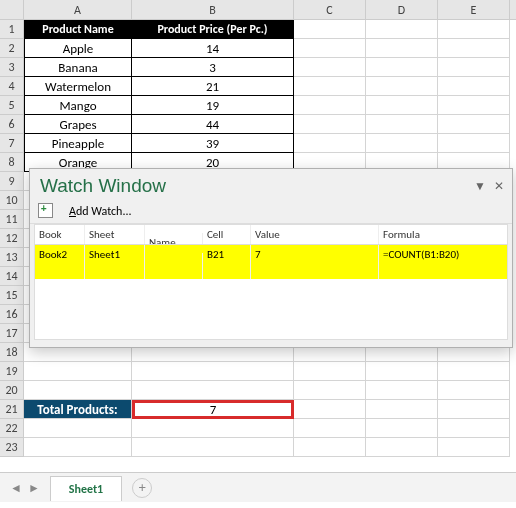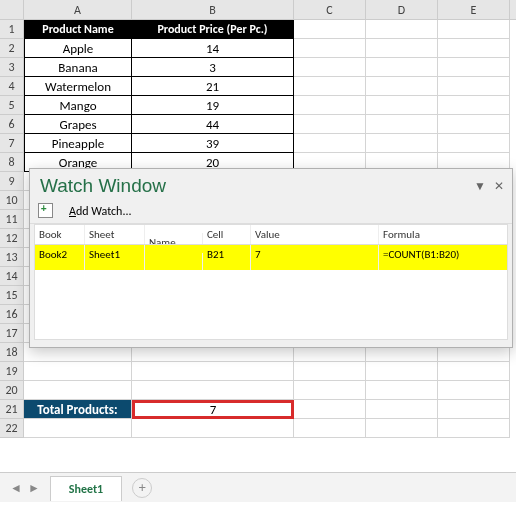--- a/index.html
+++ b/index.html
@@ -172,21 +172,21 @@
     color: #333;
   }
   .ww-cols div, .ww-row div {
     padding-left: 4px;
     border-right: 1px solid #eee;
     overflow: hidden;
   }
   .ww-row {
     display: flex;
     background: #ffff00;
-    height: 25px;
+    height: 34px;
     line-height: 19px;
     font-size: 11px;
     color: #000;
   }
   .wc-book { width: 50px; }
   .wc-sheet { width: 60px; }
   .wc-name { width: 58px; margin-top: 8px; }
   .wc-cell { width: 48px; }
   .wc-value { width: 128px; }
   .wc-formula { flex: 1; border-right: none !important; }
@@ -407,20 +407,28 @@
   <div class="row">
       <div class="row-h">21</div>
     <div class="cell w-a totals-label">Total Products:</div>
     <div class="cell w-b totals-val">7</div>
     <div class="cell w-n"></div>
       <div class="cell w-n"></div>
       <div class="cell w-n"></div>
   </div>
   <div class="row">
       <div class="row-h">22</div>
+      <div class="cell w-a"></div>
+      <div class="cell w-b"></div>
+      <div class="cell w-n"></div>
+      <div class="cell w-n"></div>
+      <div class="cell w-n"></div>
+    </div>
+  <div class="row">
+      <div class="row-h">23</div>
       <div class="cell w-a"></div>
       <div class="cell w-b"></div>
       <div class="cell w-n"></div>
       <div class="cell w-n"></div>
       <div class="cell w-n"></div>
     </div>
 
   <div class="watch-window">
     <div class="ww-title">
       <span>Watch Window</span>

